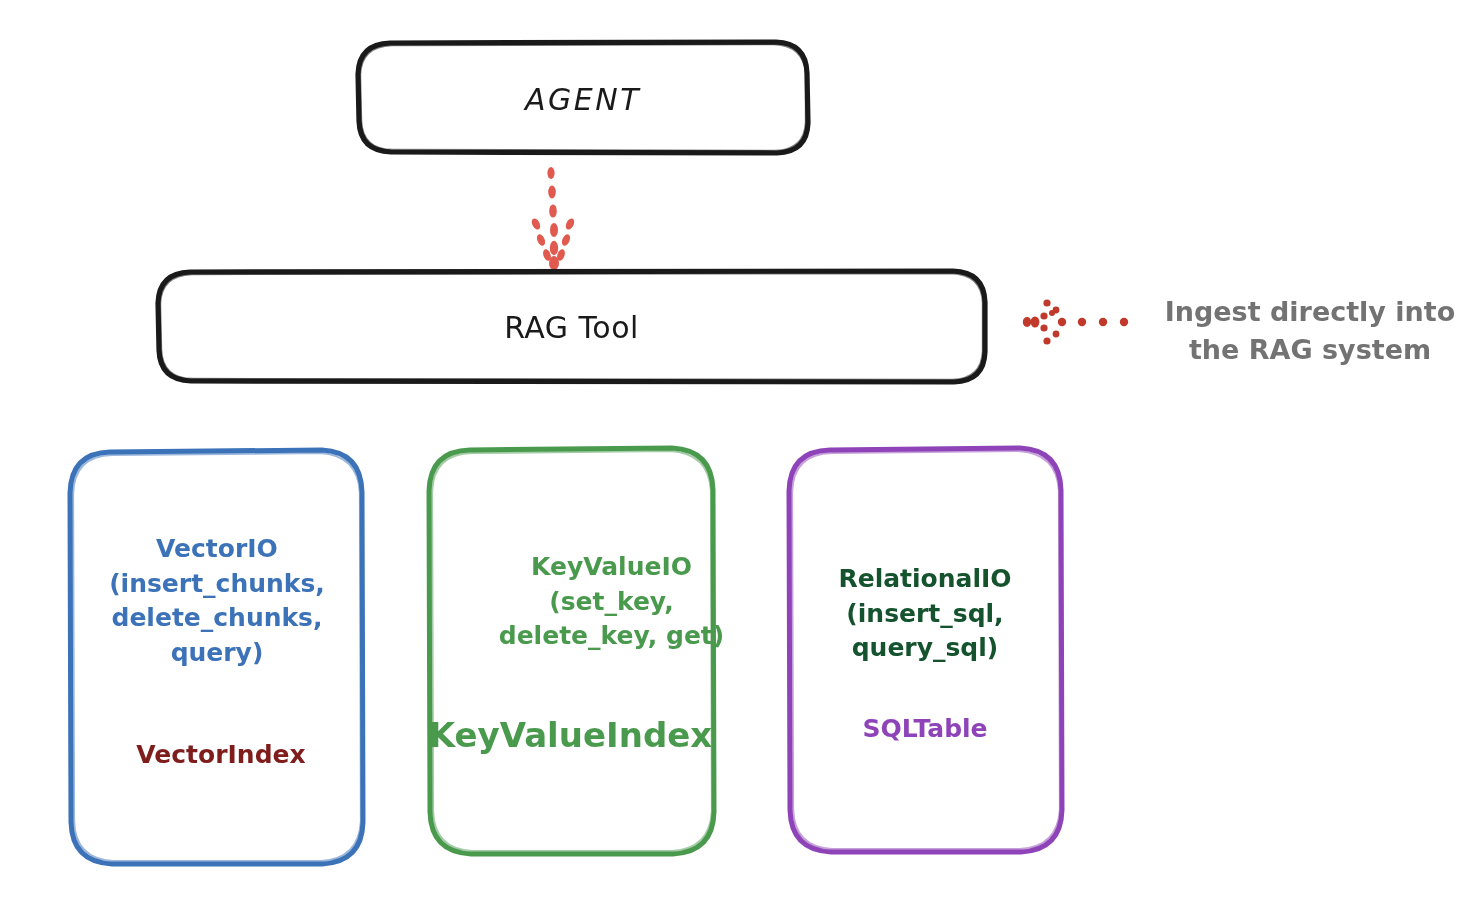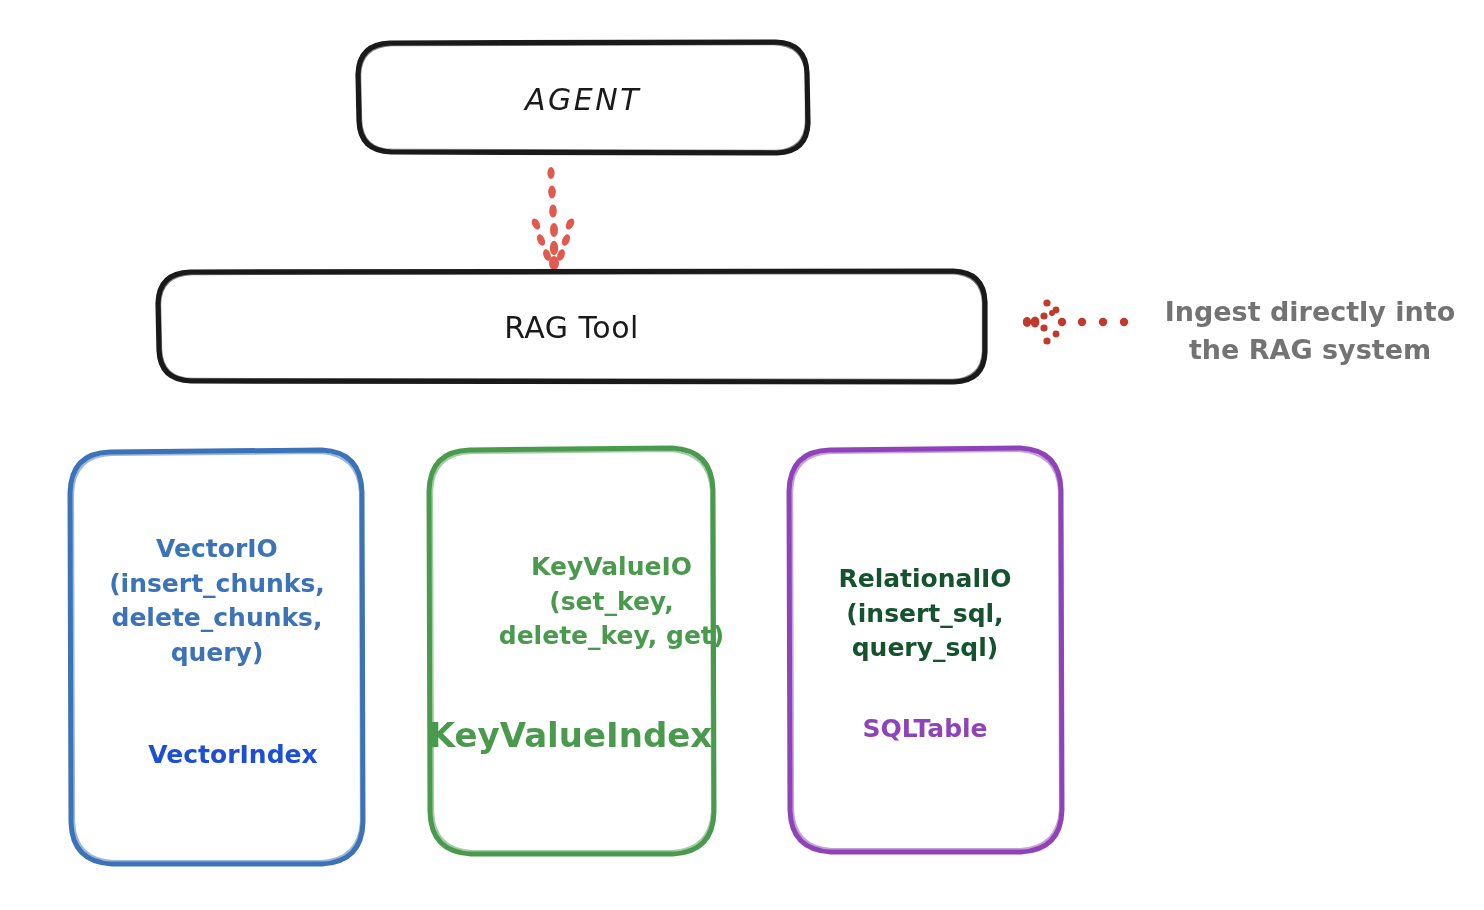--- a/index.html
+++ b/index.html
@@ -80,26 +80,26 @@
   #vectorio-label {
     left: 72px;
     top: 532px;
     width: 290px;
     font-size: 25px;
     line-height: 1.38;
     color: #3b72b8;
     text-align: center;
   }
   #vectorindex-label {
-    left: 88px;
+    left: 76px;
     top: 738px;
     width: 290px;
     font-size: 25px;
     line-height: 1.38;
-    color: #1d4ed8;
+    color: #7f1d1d;
   }
 
   #keyvalueio-label {
     left: 428px;
     top: 550px;
     width: 285px;
     font-size: 25px;
     line-height: 1.38;
     color: #4a9a4e;
     padding-left: 41px;

